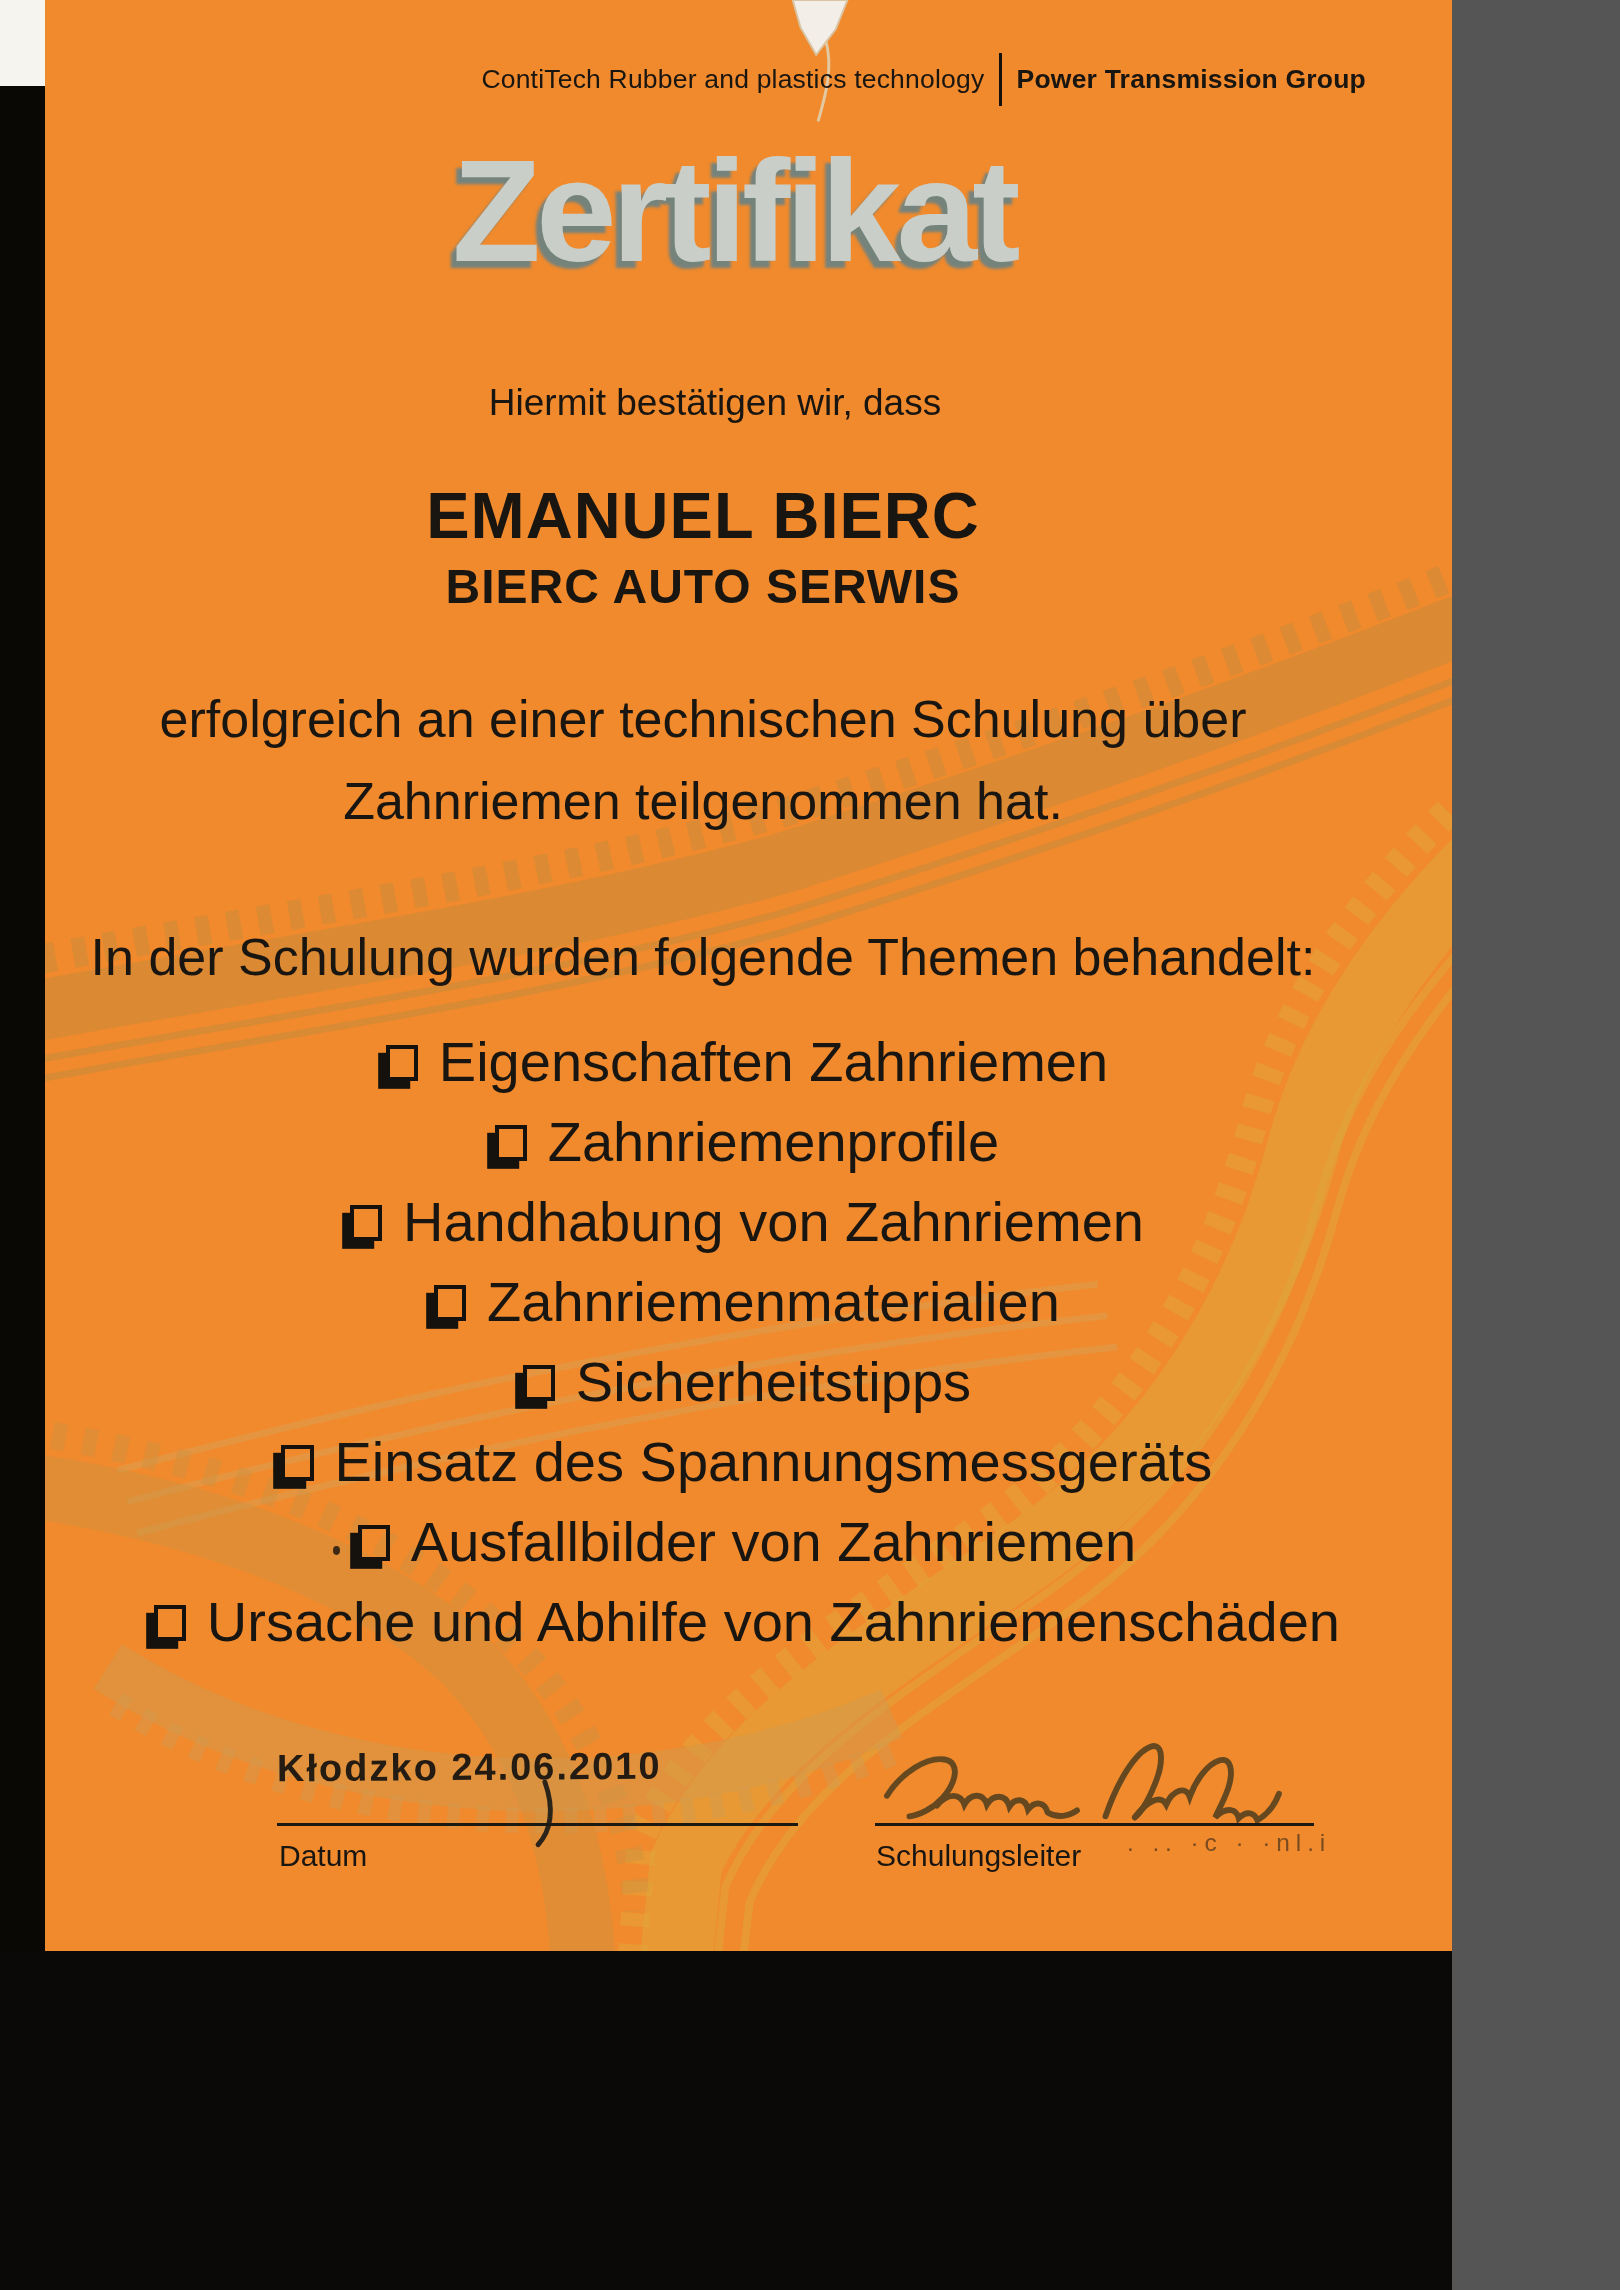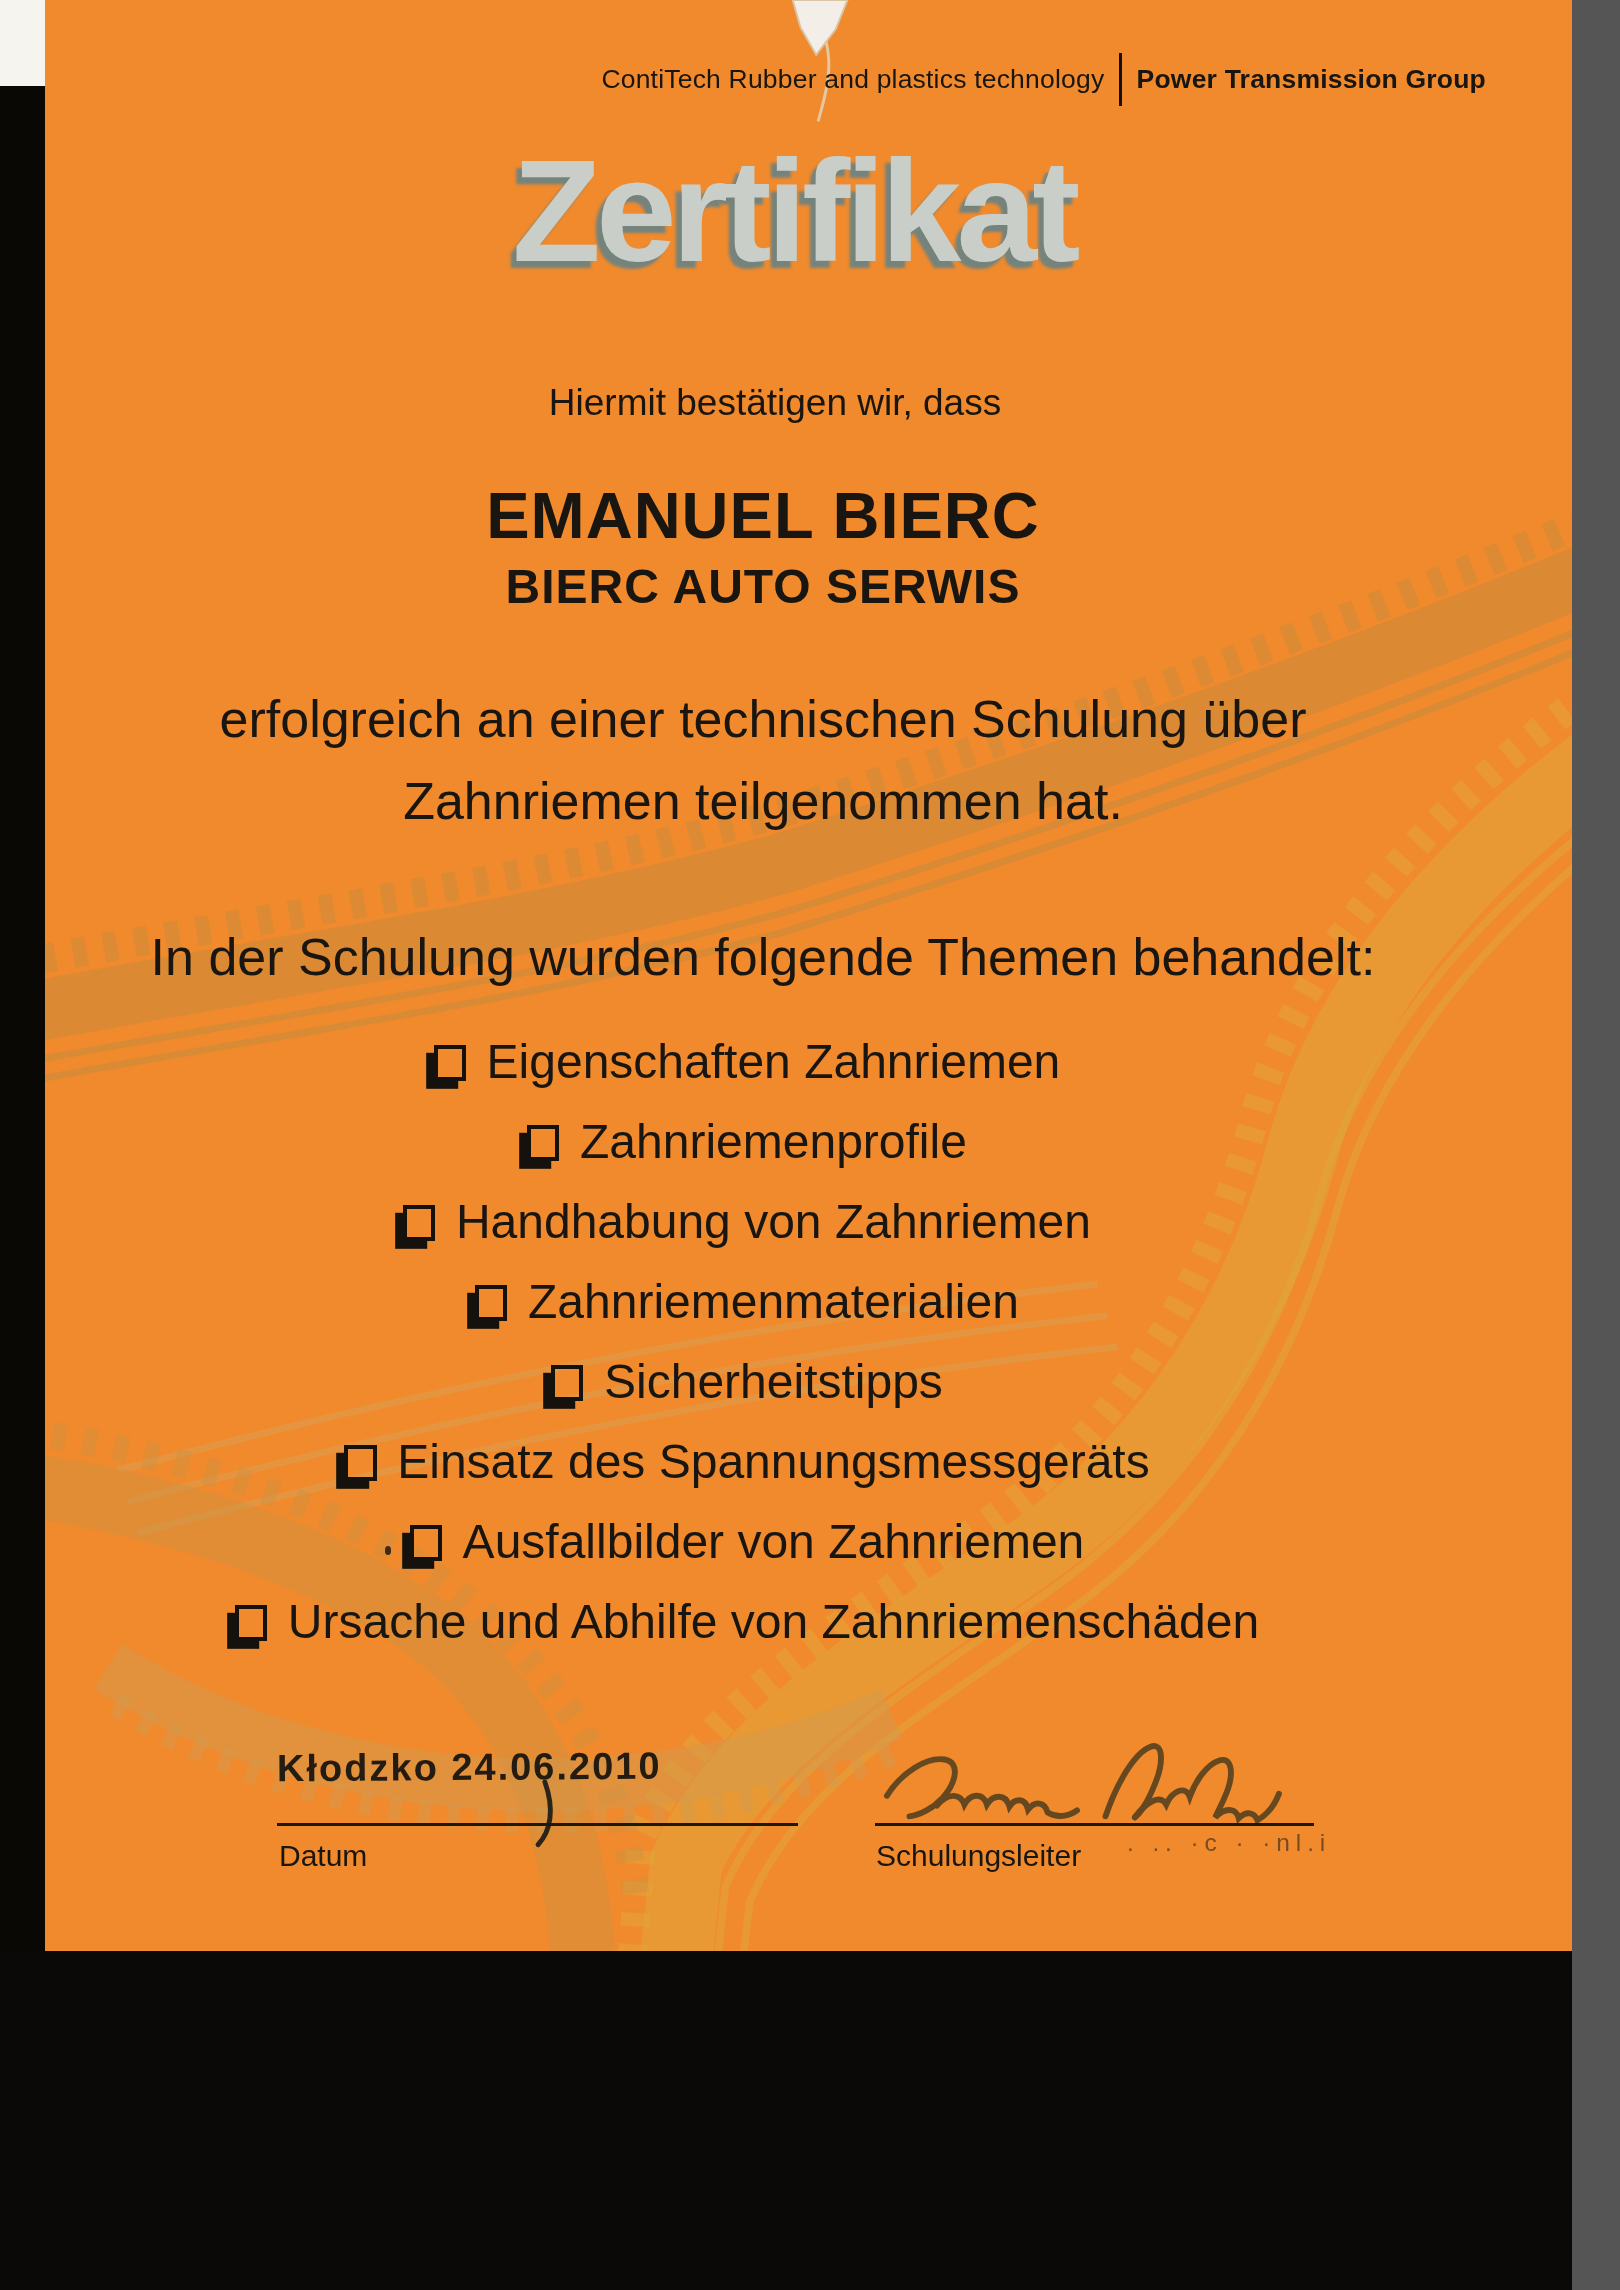--- a/index.html
+++ b/index.html
@@ -1,18 +1,18 @@
 <!DOCTYPE html>
 <html style="--orange: #f08a2d; --black: #0b0907; --silver: #c9cec9; --ink: #191510; --logo-orange: #f49a26; --gray: #8a8c8e;"><head>
 <meta charset="utf-8">
 <style>
   html,body{margin:0;padding:0;background:#555;}
   .page{
     position:relative;
-    width:1572px;height:2291px;
+    width:1452px;height:2291px;
     overflow:hidden;
     background:var(--orange,#f08a2d);
     font-family:"Liberation Sans",sans-serif;
     color:var(--ink,#191510);
   }
   .abs{position:absolute;}
   
   .white-corner{left:0;top:0;width:45px;height:88px;background:#f6f4ef;}
   .left-strip{left:0;top:86px;width:45px;height:2204px;background:#0a0805;}
   .tear{left:765px;top:0;}
@@ -29,21 +29,21 @@
     margin:8px;
   }
   .centerblock{left:45px;right:91px;text-align:center;}
   .intro{top:382px;font-size:37px;margin-left:24px;}
   .name{top:478px;font-size:65px;font-weight:bold;letter-spacing:1px;}
   .company{top:559px;font-size:48px;font-weight:bold;letter-spacing:1px;}
   .statement{top:678px;font-size:52px;line-height:82px;}
   .topics-heading{top:927px;font-size:52px;}
   
   .topics{left:0;width:1486px;top:1021px;}
-  .topic-row{height:80px;display:flex;align-items:center;justify-content:center;font-size:48px;}
+  .topic-row{height:80px;display:flex;align-items:center;justify-content:center;font-size:56px;}
   .cb{
     position:relative;top:2px;
     width:24.5px;height:28px;flex:0 0 auto;
     border:4.9px solid #15110c;
     box-shadow:-7.8px 7.8px 0 #15110c;
     margin-right:20.6px;margin-left:7.8px;
     background:transparent;
   }
   .topic-row:nth-child(7) .cb::before{
     content:"";position:absolute;left:-29px;bottom:2px;width:6.9px;height:8.8px;border-radius:50%;

